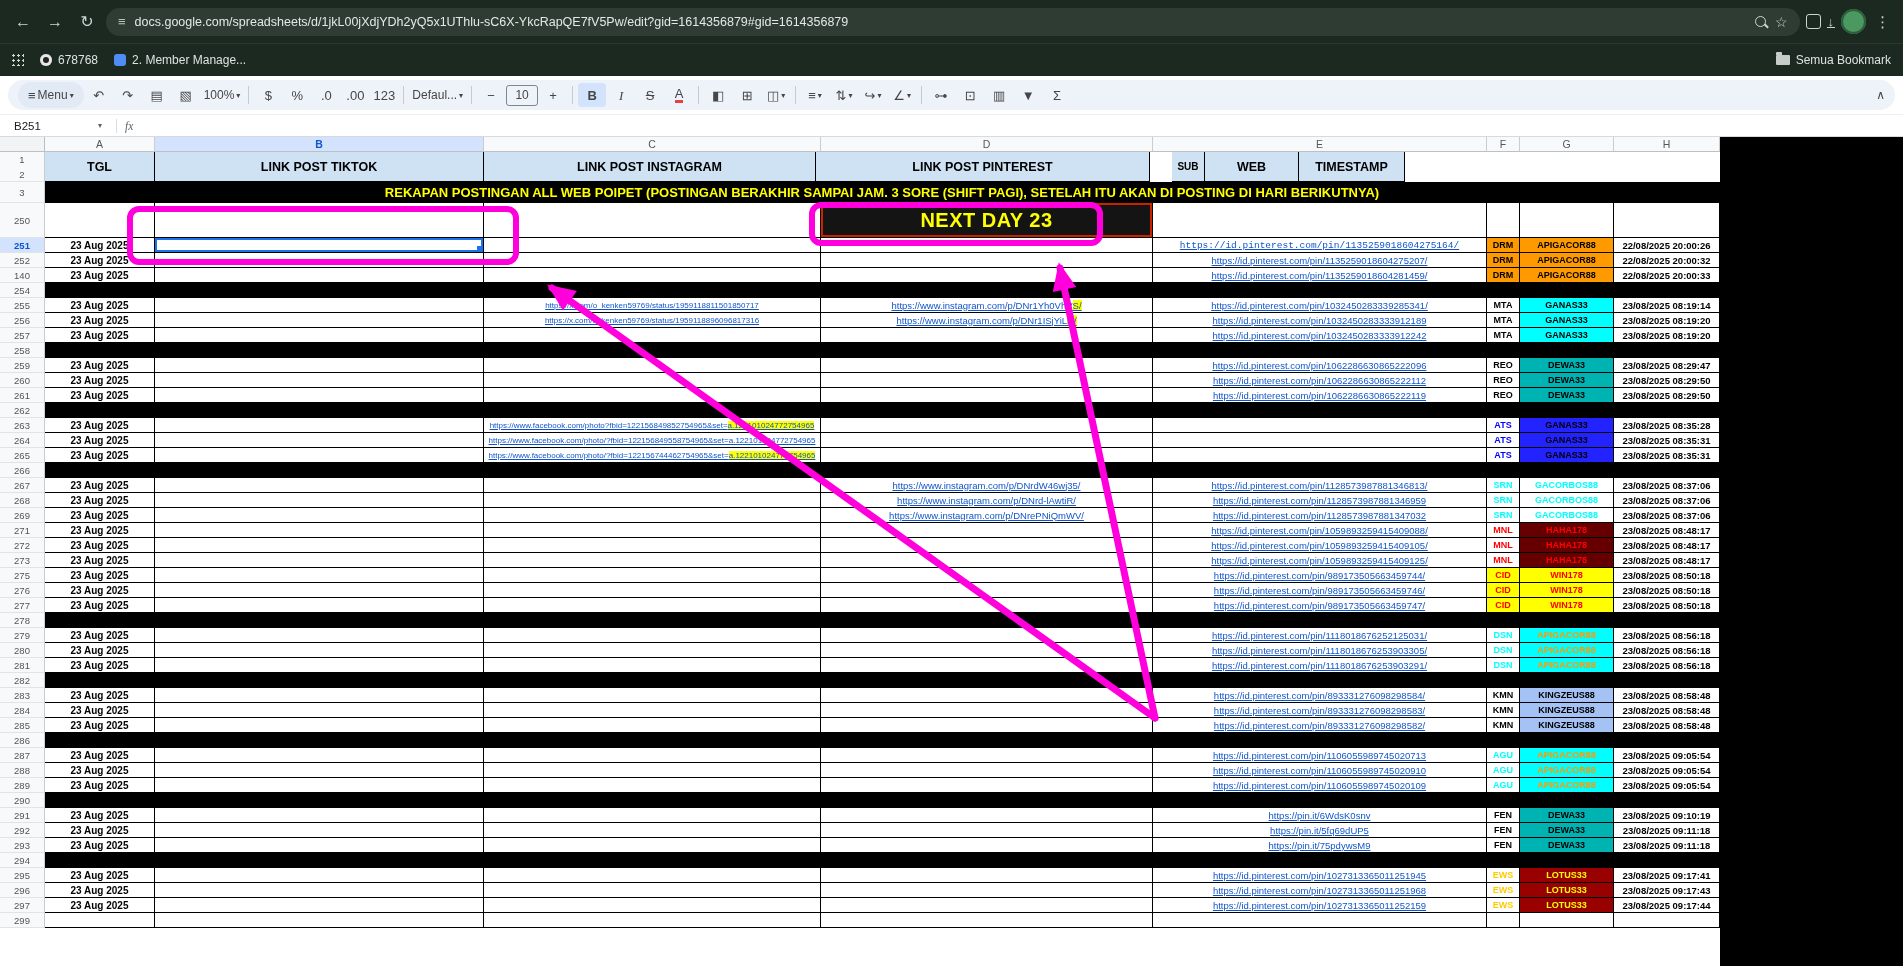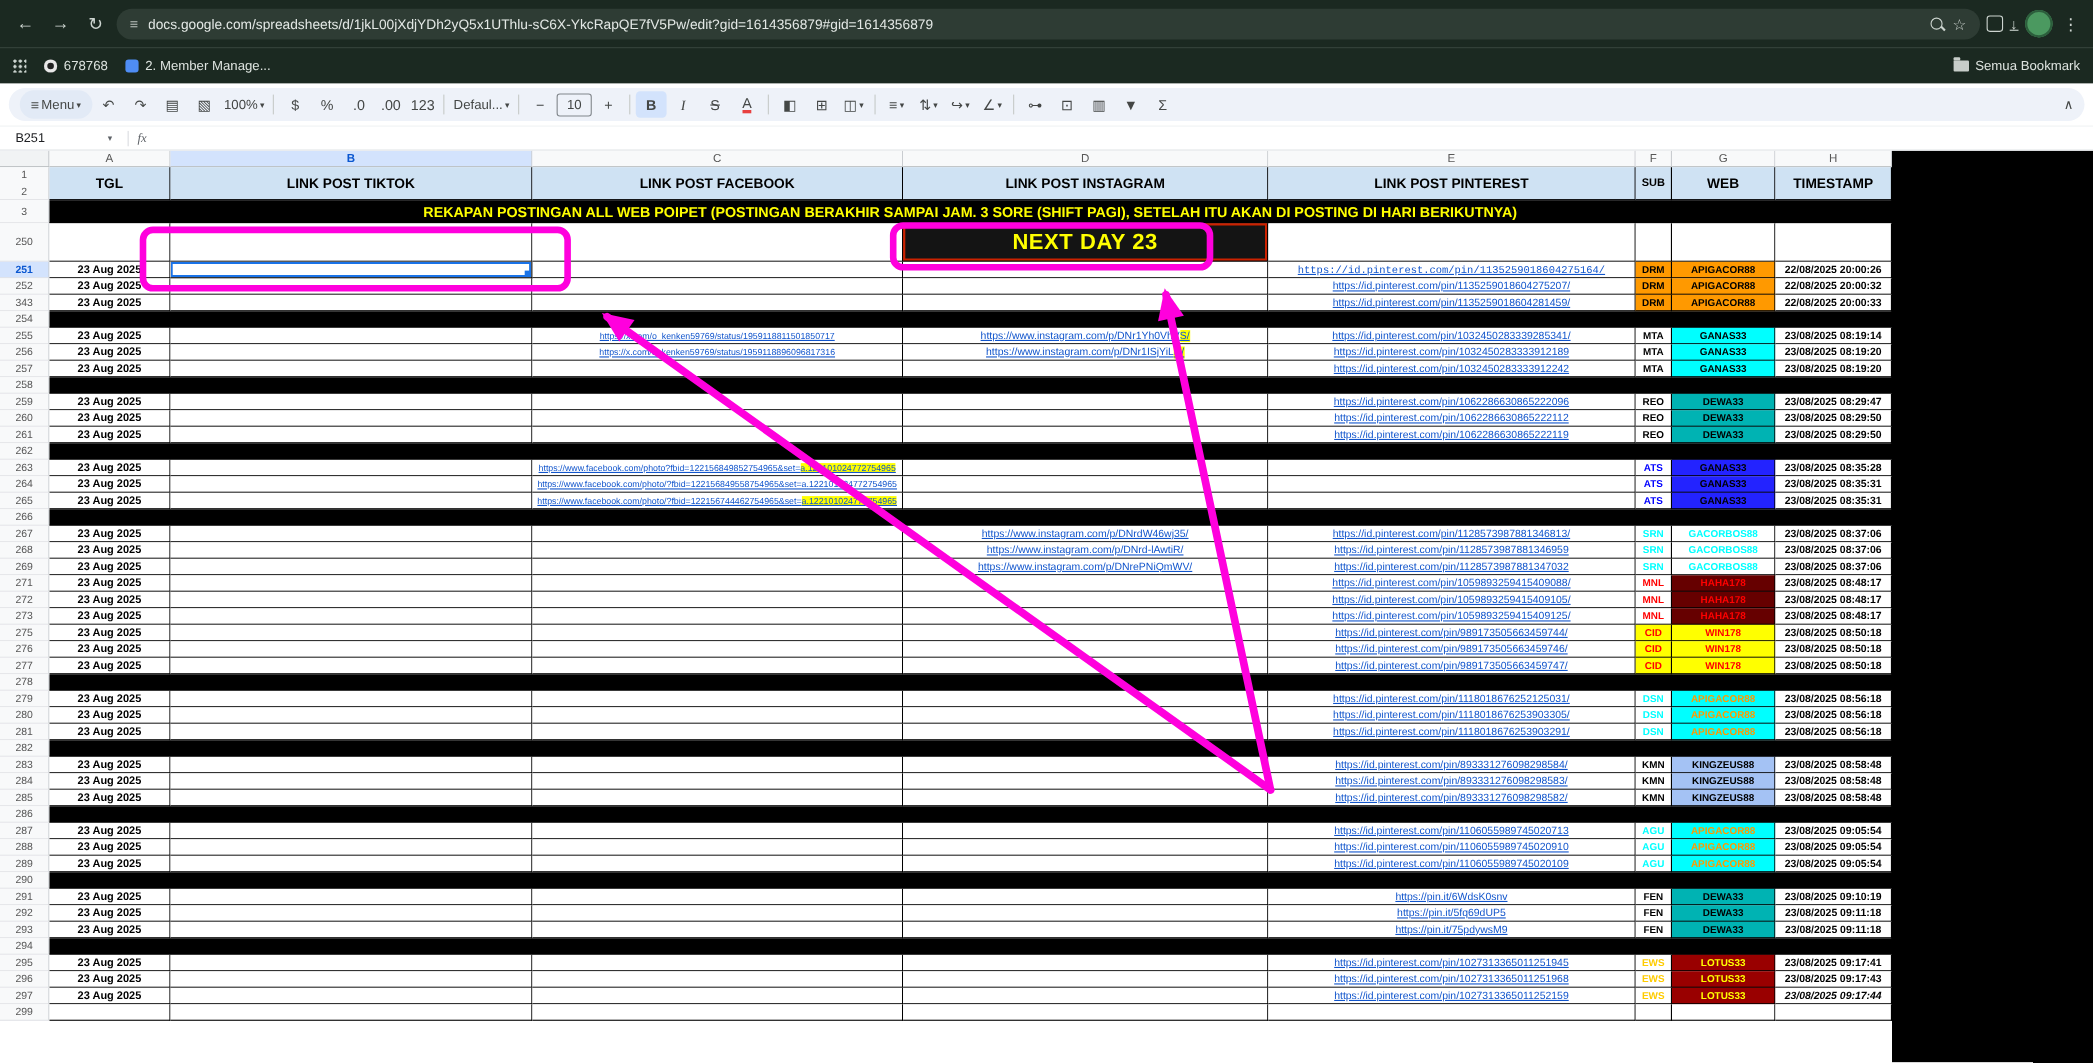--- a/index.html
+++ b/index.html
@@ -92,21 +92,21 @@
   .gut2 span{display:block;height:15px;line-height:15px;}
 
   .cell{box-sizing:border-box;border-right:1px solid #000;border-bottom:1px solid #000;
         display:flex;align-items:center;justify-content:center;overflow:hidden;
         white-space:nowrap;background:#fff;flex:none;height:100%;}
   .wa{width:110px}.wb{width:329px}.wc{width:337px}.wd{width:332px}
   .we{width:334px}.wf{width:33px}.wg{width:94px}.wh{width:106px}
   .wban{width:1675px}
 
   .hdr .cell{background:#cfe2f3;font-weight:bold;font-size:12.5px;color:#000;}
-  .hdr .wf{font-size:10px;}
+  .hdr .wf{font-size:10px;margin-left:22px;}
   .banner{background:#000;color:#ffff00;font-weight:bold;font-size:13px;}
   .blackcell{width:1675px;background:#000;border-right:1px solid #000;border-bottom:1px solid #000;
              box-sizing:border-box;}
 
   .date{font-size:10px;font-weight:bold;color:#000;}
   .ts{font-size:9.5px;font-weight:bold;color:#000;}
   .tag{font-size:9px;font-weight:bold;}
   .lk{color:#1155cc;text-decoration:underline;font-size:9.5px;}
   .cc .lk{font-size:8px;}
   .hlt{background:#ffff00;}
@@ -293,21 +293,20 @@
       <div class="lcell" data-name="column-header-H" style="width: 106px;">H</div>
     </div>
 
   <div class="row hdr" data-name="sheet-header-row">
     <div class="gut gut2" data-name="row-header-1-2">
       <span data-name="row-number">1</span>
       <span data-name="row-number">2</span>
     </div>
     <div class="cell wa" data-name="header-tgl">TGL</div>
     <div class="cell wb" data-name="header-link-post-tiktok">LINK POST TIKTOK</div>
-    <div class="cell wc" data-name="header-link-post-facebook">LINK POST FACEBOOK</div>
     <div class="cell wd" data-name="header-link-post-instagram">LINK POST INSTAGRAM</div>
     <div class="cell we" data-name="header-link-post-pinterest">LINK POST PINTEREST</div>
     <div class="cell wf" data-name="header-sub">SUB</div>
     <div class="cell wg" data-name="header-web">WEB</div>
     <div class="cell wh" data-name="header-timestamp">TIMESTAMP</div>
   </div>
 
   <div class="row brow" data-name="banner-row">
     <div class="gut" data-name="row-header-3">3</div>
     <div class="cell wban banner" data-name="banner-cell">REKAPAN POSTINGAN ALL WEB POIPET (POSTINGAN BERAKHIR SAMPAI JAM. 3 SORE (SHIFT PAGI), SETELAH ITU AKAN DI POSTING DI HARI BERIKUTNYA)</div>
@@ -345,21 +344,21 @@
         <div class="cell cc" data-name="cell-C252" style="width: 337px;"></div>
         <div class="cell cd" data-name="cell-D252" style="width: 332px;"></div>
         <div class="cell ce" data-name="cell-E252" style="width: 334px;">
           <span class="lk" data-name="cell-link">https://id.pinterest.com/pin/1135259018604275207/</span>
         </div>
         <div class="cell cf tag" data-name="cell-F252" style="width: 33px; background: rgb(255, 153, 0); color: rgb(0, 0, 0);">DRM</div>
         <div class="cell cg tag" data-name="cell-G252" style="width: 94px; background: rgb(255, 153, 0); color: rgb(0, 0, 0);">APIGACOR88</div>
         <div class="cell ch ts" data-name="cell-H252" style="width: 106px;">22/08/2025 20:00:32</div>
       </div>
       <div class="row data" data-name="sheet-row-253">
-        <div class="gut" data-name="row-header-253">343</div>
+        <div class="gut" data-name="row-header-253">140</div>
         <div class="cell ca date" data-name="cell-A253" style="width: 110px;">23 Aug 2025</div>
         <div class="cell cb" data-name="cell-B253" style="width: 329px;"></div>
         <div class="cell cc" data-name="cell-C253" style="width: 337px;"></div>
         <div class="cell cd" data-name="cell-D253" style="width: 332px;"></div>
         <div class="cell ce" data-name="cell-E253" style="width: 334px;">
           <span class="lk" data-name="cell-link">https://id.pinterest.com/pin/1135259018604281459/</span>
         </div>
         <div class="cell cf tag" data-name="cell-F253" style="width: 33px; background: rgb(255, 153, 0); color: rgb(0, 0, 0);">DRM</div>
         <div class="cell cg tag" data-name="cell-G253" style="width: 94px; background: rgb(255, 153, 0); color: rgb(0, 0, 0);">APIGACOR88</div>
         <div class="cell ch ts" data-name="cell-H253" style="width: 106px;">22/08/2025 20:00:33</div>
@@ -834,21 +833,21 @@
         <div class="gut" data-name="row-header-297">297</div>
         <div class="cell ca date" data-name="cell-A297" style="width: 110px;">23 Aug 2025</div>
         <div class="cell cb" data-name="cell-B297" style="width: 329px;"></div>
         <div class="cell cc" data-name="cell-C297" style="width: 337px;"></div>
         <div class="cell cd" data-name="cell-D297" style="width: 332px;"></div>
         <div class="cell ce" data-name="cell-E297" style="width: 334px;">
           <span class="lk" data-name="cell-link">https://id.pinterest.com/pin/1027313365011252159</span>
         </div>
         <div class="cell cf tag" data-name="cell-F297" style="width: 33px; background: rgb(255, 255, 255); color: rgb(255, 204, 0);">EWS</div>
         <div class="cell cg tag" data-name="cell-G297" style="width: 94px; background: rgb(153, 0, 0); color: rgb(255, 255, 0);">LOTUS33</div>
-        <div class="cell ch ts" data-name="cell-H297" style="width: 106px; font-style: italic;">23/08/2025 09:17:44</div>
+        <div class="cell ch ts" data-name="cell-H297" style="width: 106px;">23/08/2025 09:17:44</div>
       </div>
       <div class="row data" data-name="sheet-row-299">
         <div class="gut" data-name="row-header-299">299</div>
         <div class="cell ca" data-name="cell-A299" style="width: 110px;"></div>
         <div class="cell cb" data-name="cell-B299" style="width: 329px;"></div>
         <div class="cell cc" data-name="cell-C299" style="width: 337px;"></div>
         <div class="cell cd" data-name="cell-D299" style="width: 332px;"></div>
         <div class="cell ce" data-name="cell-E299" style="width: 334px;"></div>
         <div class="cell cf" data-name="cell-F299" style="width: 33px;"></div>
         <div class="cell cg" data-name="cell-G299" style="width: 94px;"></div>

